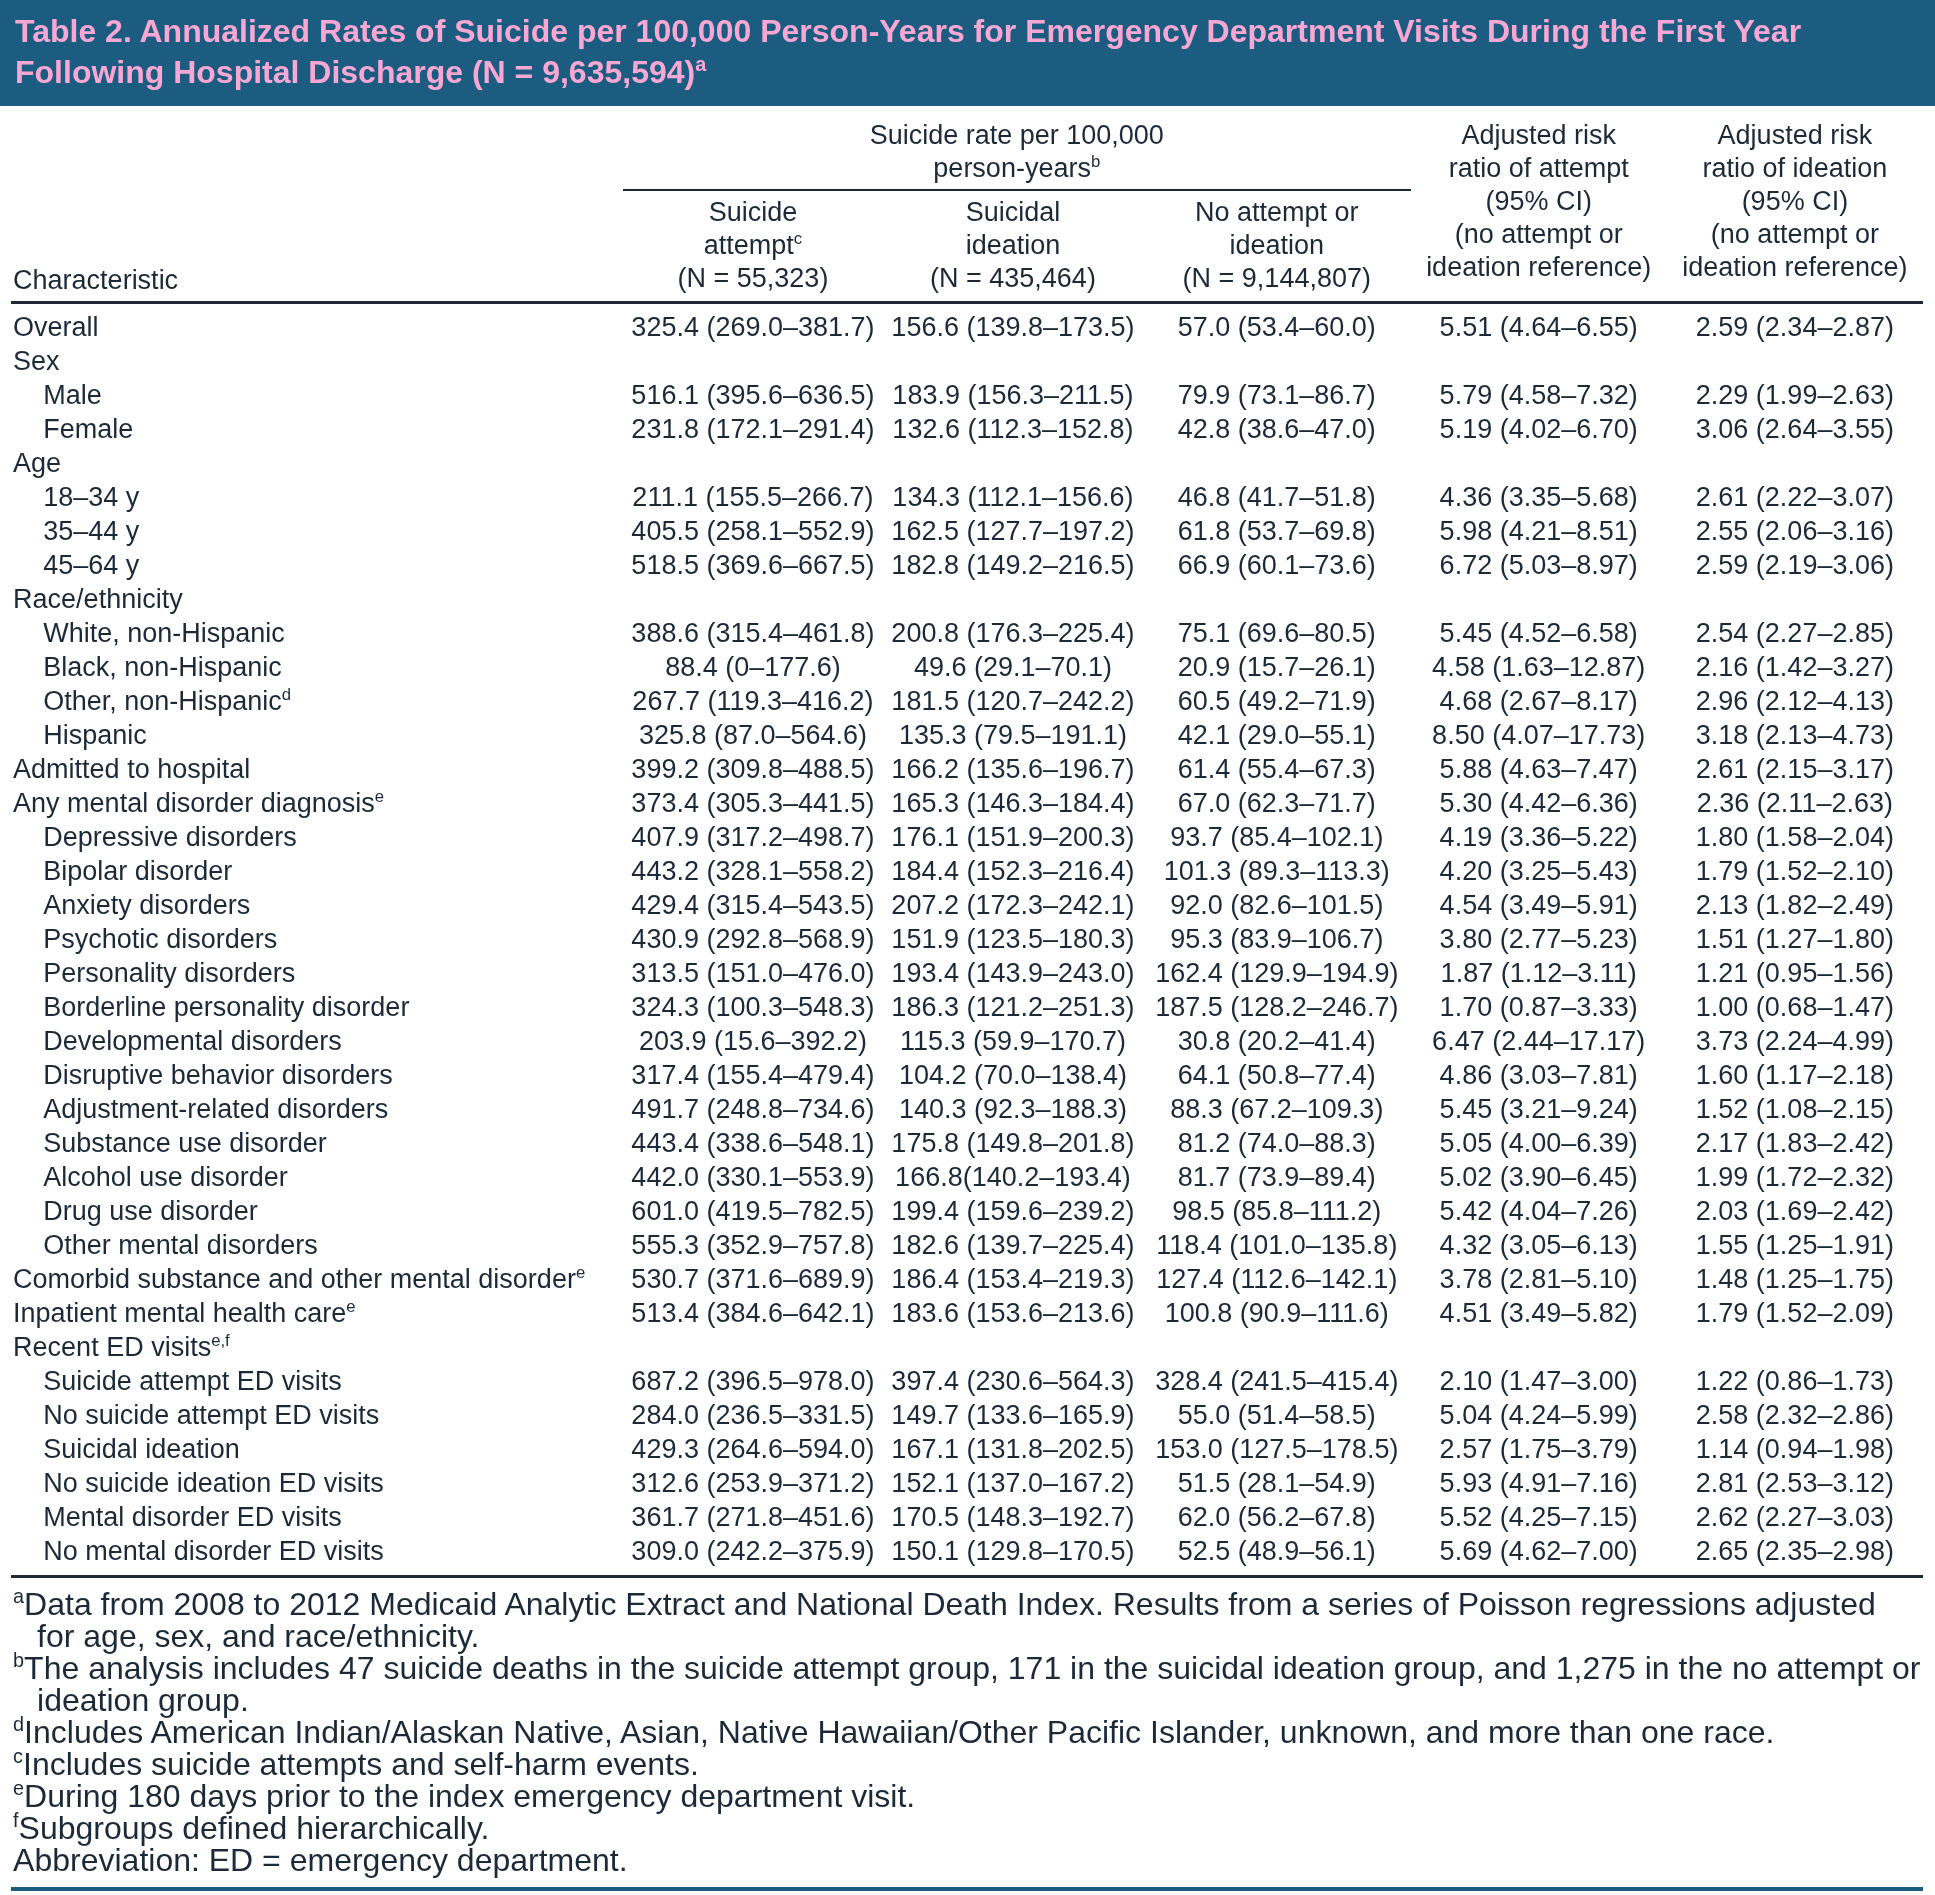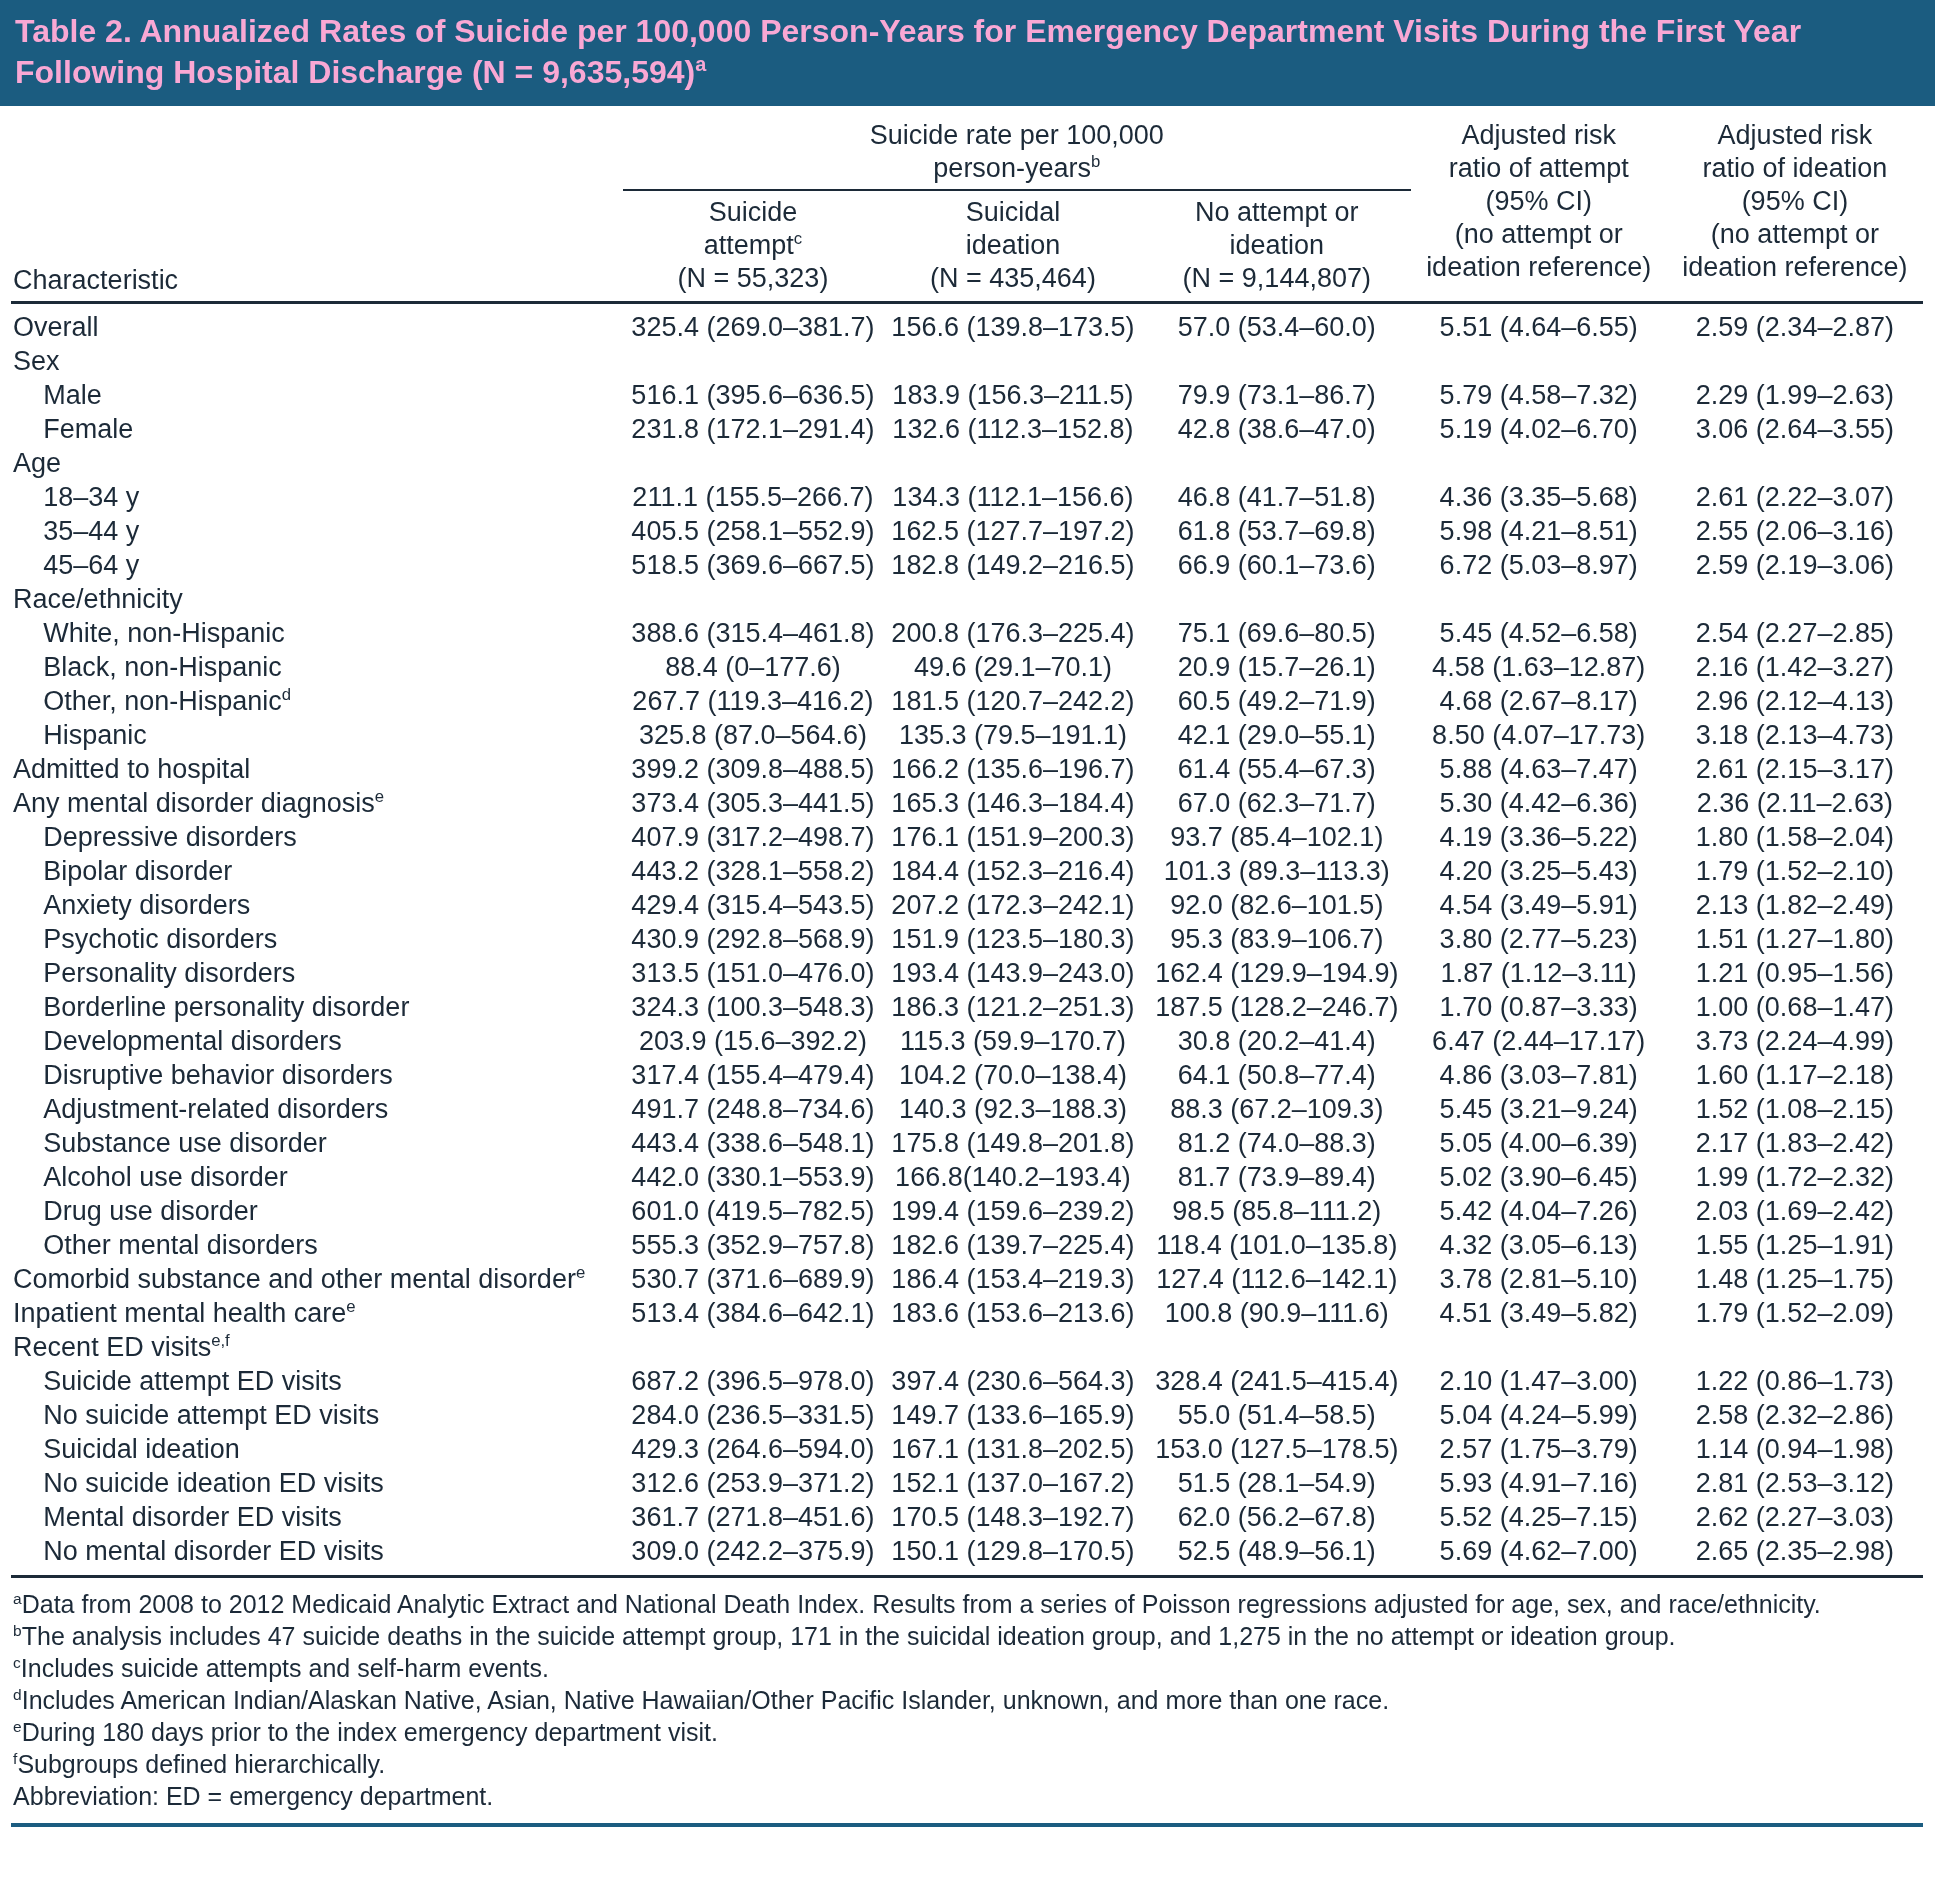--- a/index.html
+++ b/index.html
@@ -86,21 +86,21 @@
     padding-left:32px;
   }
   td.val{
     text-align:center;
     white-space:nowrap;
   }
 
   .footnotes{
     padding:9.4px 1.9px 11.2px 1.9px;
     border-bottom:4.7px solid var(--accent);
-    font-size:25px;
+    font-size:32px;
     line-height:32px;
   }
   .footnote{
     padding-left:24px;
     text-indent:-24px;
   }
 </style>
 </head>
 <body>
 
@@ -440,22 +440,22 @@
             <td class="val">52.5 (48.9–56.1)</td>
             <td class="val">5.69 (4.62–7.00)</td>
             <td class="val">2.65 (2.35–2.98)</td>
           </tr>
         </tbody>
     </table>
 
     <div class="footnotes">
         <div class="footnote"><sup>a</sup>Data from 2008 to 2012 Medicaid Analytic Extract and National Death Index. Results from a series of Poisson regressions adjusted for age, sex, and race/ethnicity.</div>
         <div class="footnote"><sup>b</sup>The analysis includes 47 suicide deaths in the suicide attempt group, 171 in the suicidal ideation group, and 1,275 in the no attempt or ideation group.</div>
+        <div class="footnote"><sup>d</sup>Includes American Indian/Alaskan Native, Asian, Native Hawaiian/Other Pacific Islander, unknown, and more than one race.</div>
         <div class="footnote"><sup>c</sup>Includes suicide attempts and self-harm events.</div>
-        <div class="footnote"><sup>d</sup>Includes American Indian/Alaskan Native, Asian, Native Hawaiian/Other Pacific Islander, unknown, and more than one race.</div>
         <div class="footnote"><sup>e</sup>During 180 days prior to the index emergency department visit.</div>
         <div class="footnote"><sup>f</sup>Subgroups defined hierarchically.</div>
         <div class="footnote">Abbreviation: ED = emergency department.</div>
       </div>
 
   </div>
 </div>
 
 
 </body></html>

